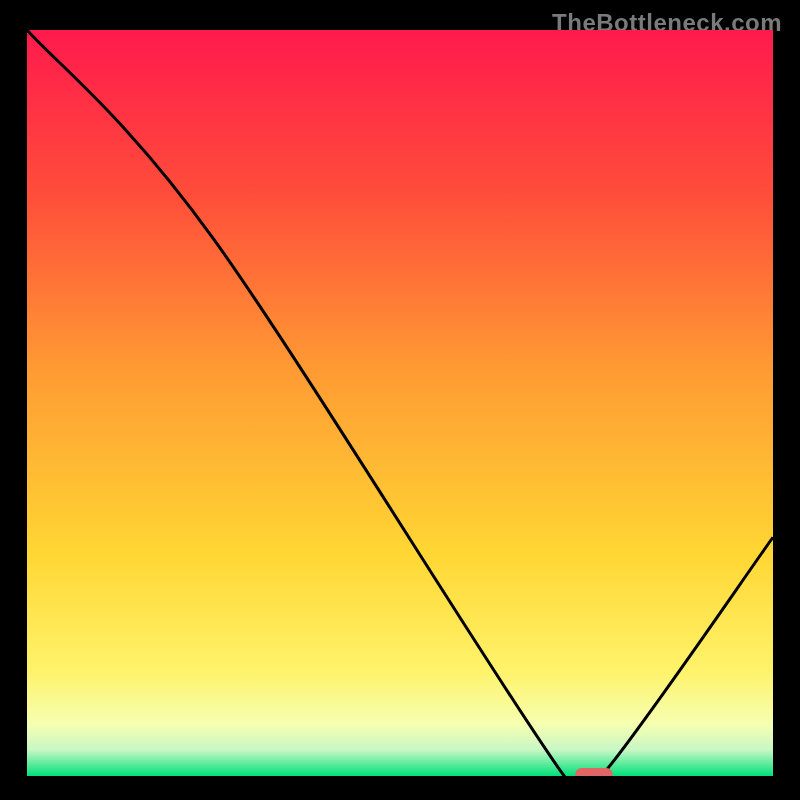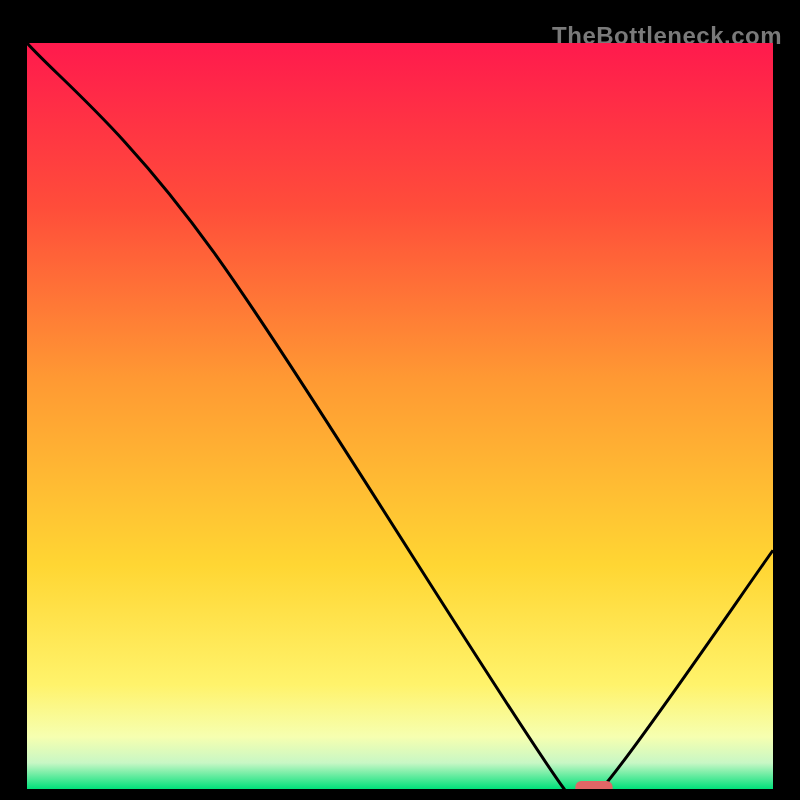--- a/index.html
+++ b/index.html
@@ -6,21 +6,21 @@
     margin: 0;
     padding: 0;
     width: 800px;
     height: 800px;
     background: #000;
     overflow: hidden;
   }
   .frame {
     position: absolute;
     left: 0;
-    top: 16px;
+    top: 3px;
     width: 800px;
     height: 684px;
     background: #000;
   }
   .watermark {
     position: absolute;
     top: 6px;
     right: 18px;
     font-family: Arial, Helvetica, sans-serif;
     font-size: 24px;

